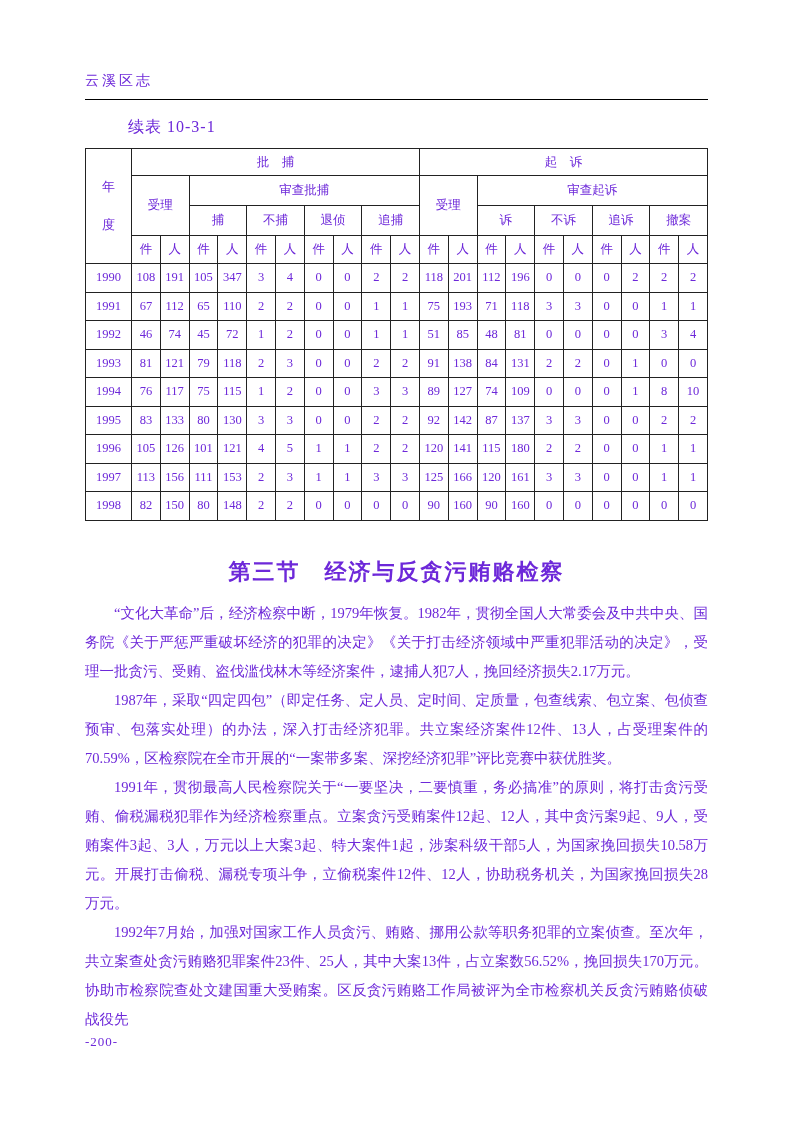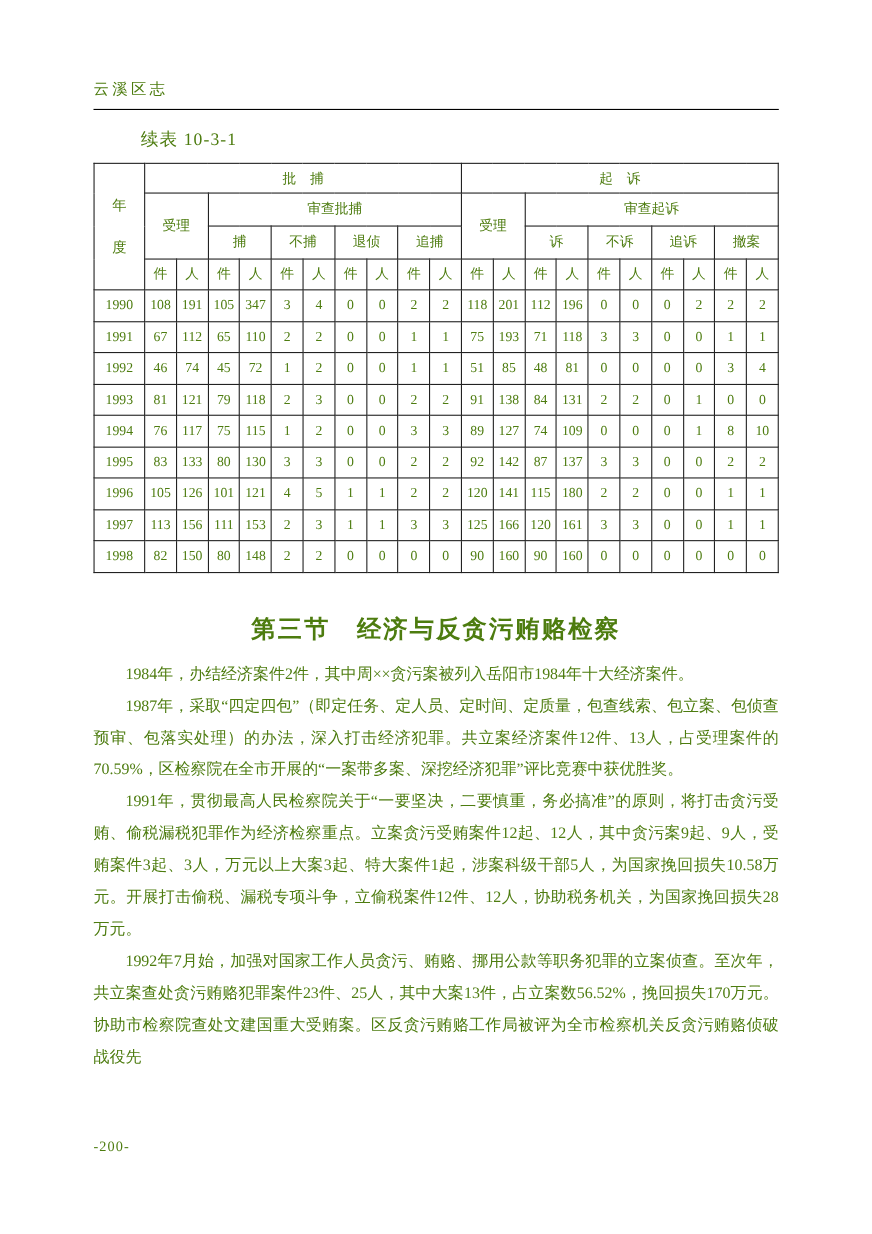--- a/index.html
+++ b/index.html
@@ -3,21 +3,21 @@
 <meta charset="utf-8">
 <style>
   * { margin: 0; padding: 0; box-sizing: border-box; }
   html, body { background: #e8e8e8; }
   .page {
     position: relative;
     width: 793px;
     height: 1122px;
     margin: 0 auto;
     background: #ffffff;
-    color: #4d7c0f;
+    color: #6d28d9;
     font-family: "Liberation Serif", serif;
     overflow: hidden;
   }
   .content {
     position: absolute;
     left: 85px;
     right: 85px;
     top: 72px;
   }
   .book-title {
@@ -359,21 +359,21 @@
             <td>0</td>
             <td>0</td>
           </tr>
         </tbody>
     </table>
 
     <h1 class="section-title">第三节　经济与反贪污贿赂检察</h1>
 
 
     <div class="paragraphs">
-      <p>1984年，办结经济案件2件，其中周××贪污案被列入岳阳市1984年十大经济案件。</p>
+      <p>“文化大革命”后，经济检察中断，1979年恢复。1982年，贯彻全国人大常委会及中共中央、国务院《关于严惩严重破坏经济的犯罪的决定》《关于打击经济领域中严重犯罪活动的决定》，受理一批贪污、受贿、盗伐滥伐林木等经济案件，逮捕人犯7人，挽回经济损失2.17万元。</p>
       <p>1987年，采取“四定四包”（即定任务、定人员、定时间、定质量，包查线索、包立案、包侦查预审、包落实处理）的办法，深入打击经济犯罪。共立案经济案件12件、13人，占受理案件的70.59%，区检察院在全市开展的“一案带多案、深挖经济犯罪”评比竞赛中获优胜奖。</p>
       <p>1991年，贯彻最高人民检察院关于“一要坚决，二要慎重，务必搞准”的原则，将打击贪污受贿、偷税漏税犯罪作为经济检察重点。立案贪污受贿案件12起、12人，其中贪污案9起、9人，受贿案件3起、3人，万元以上大案3起、特大案件1起，涉案科级干部5人，为国家挽回损失10.58万元。开展打击偷税、漏税专项斗争，立偷税案件12件、12人，协助税务机关，为国家挽回损失28万元。</p>
       <p>1992年7月始，加强对国家工作人员贪污、贿赂、挪用公款等职务犯罪的立案侦查。至次年，共立案查处贪污贿赂犯罪案件23件、25人，其中大案13件，占立案数56.52%，挽回损失170万元。协助市检察院查处文建国重大受贿案。区反贪污贿赂工作局被评为全市检察机关反贪污贿赂侦破战役先</p>
     </div>
 
   </div>
 
   <div class="page-number">-200-</div>
 </div>
 

